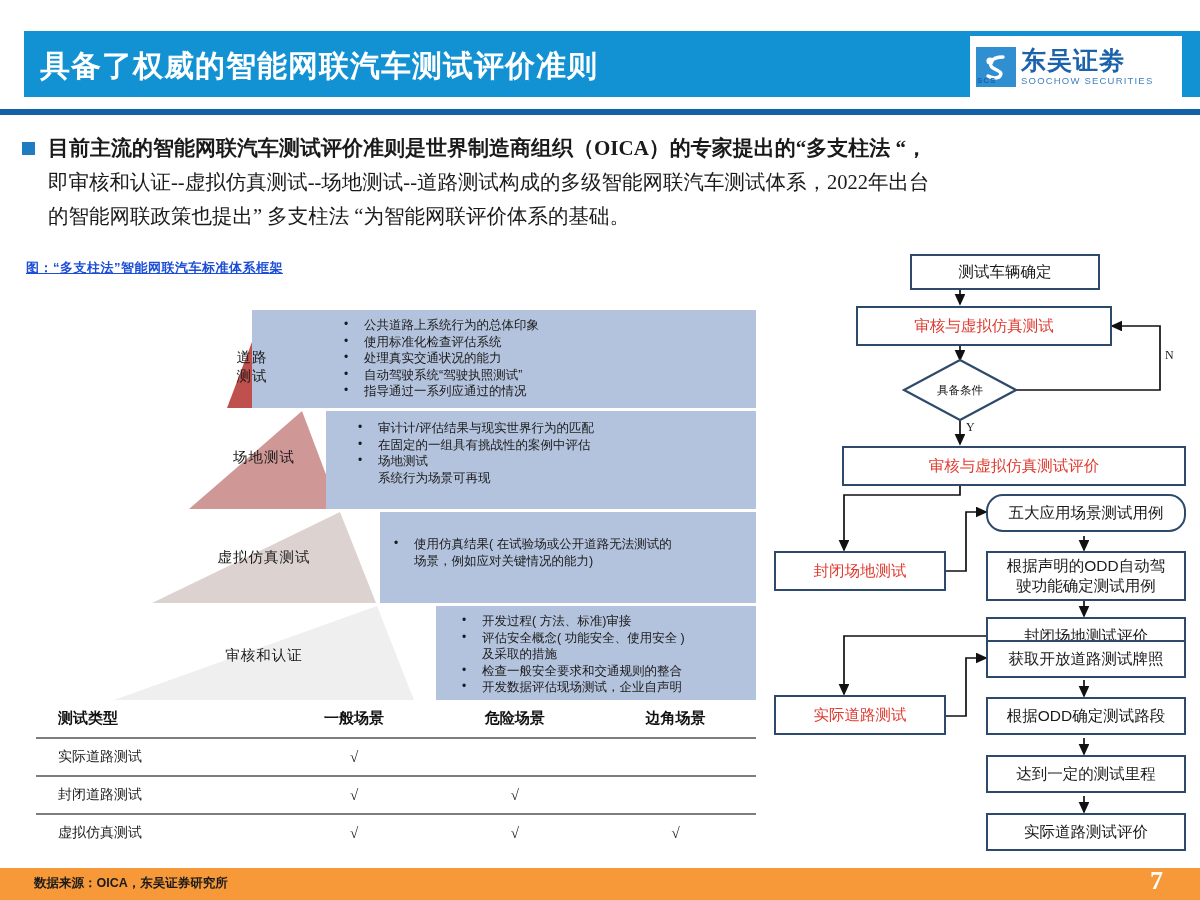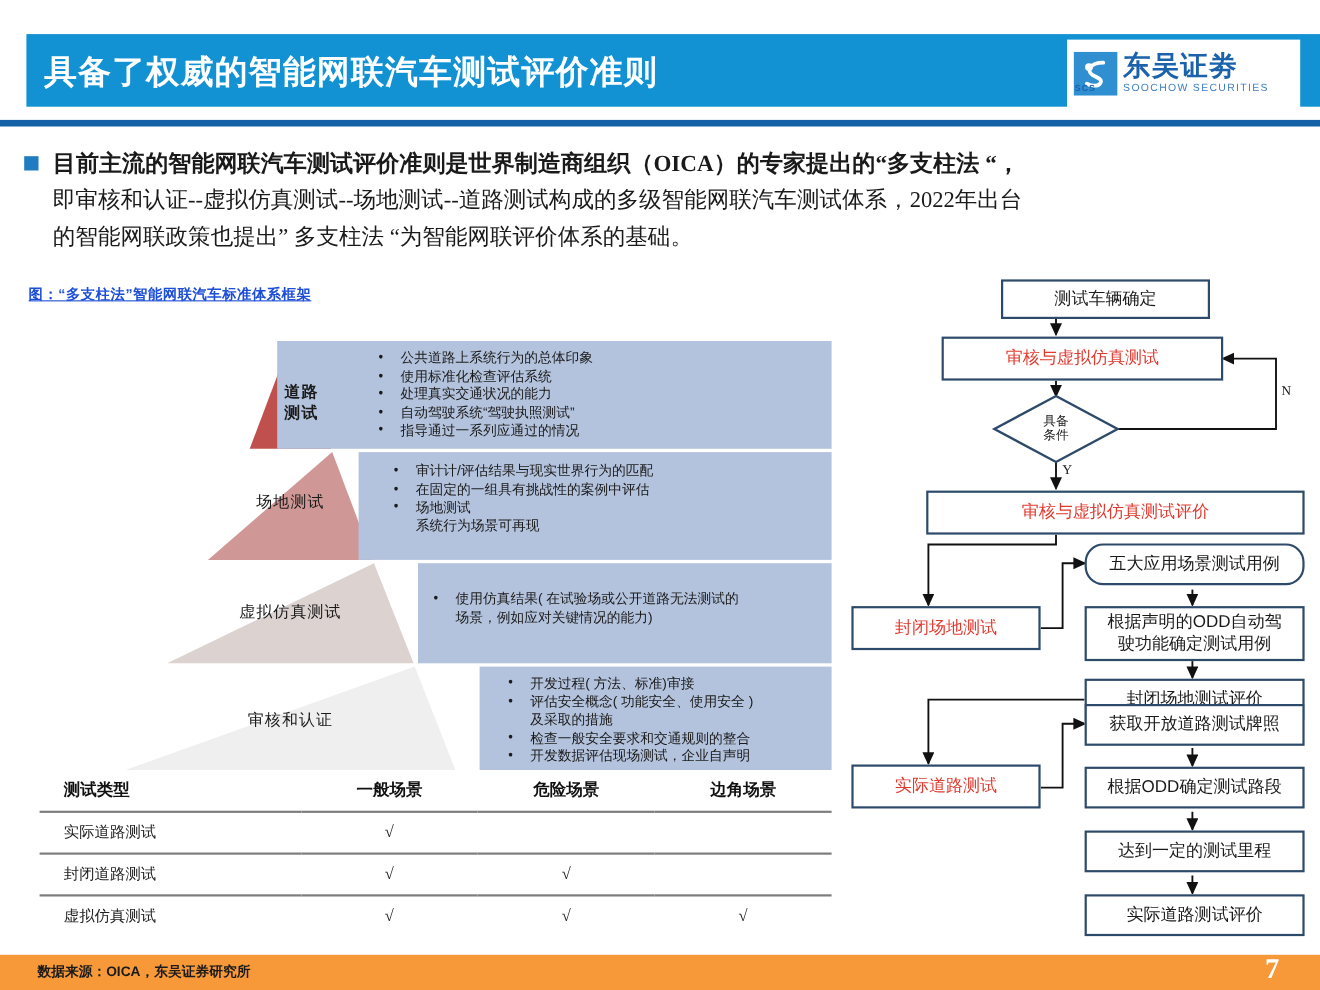--- a/index.html
+++ b/index.html
@@ -146,21 +146,21 @@
       <polygon points="304,202 340,293 116,293" fill="#dcd2d0"></polygon>
 
       <polygon points="341,296 378,390 78,390" fill="#efefef"></polygon>
     </svg>
 
     <div class="pan p1"></div>
     <div class="pan p2"></div>
     <div class="pan p3"></div>
     <div class="pan p4"></div>
 
-    <div class="pyr-label" style="left:188px;top:38px;width:100px;font-weight:bold;">
+    <div class="pyr-label" style="left:166px;top:38px;width:100px;">
       <div>道路</div>
       <div>测试</div>
     </div>
     <div class="pyr-label" style="left:158px;top:138px;width:140px;">场地测试</div>
     <div class="pyr-label" style="left:138px;top:238px;width:180px;">虚拟仿真测试</div>
     <div class="pyr-label" style="left:118px;top:336px;width:220px;">审核和认证</div>
 
     <div class="ptxt" style="left:302px;top:7px;width:410px;">
       <ul>
         <li class="dot">公共道路上系统行为的总体印象</li>
@@ -267,21 +267,21 @@
         <line x1="324" y1="548" x2="324" y2="564" marker-end="url(#ah)"></line>
       </g>
 
       <polygon points="200,112 256,142 200,172 144,142" fill="#ffffff" stroke="#2e4a6b" stroke-width="2.2"></polygon>
     </svg>
 
     <div class="node" style="left:150px;top:6px;width:190px;height:36px;">测试车辆确定</div>
 
     <div class="node red" style="left:96px;top:58px;width:256px;height:40px;">审核与虚拟仿真测试</div>
 
-    <div class="diamond" style="left:168px;top:126px;width:64px;height:32px;flex-direction:column;">
+    <div class="diamond" style="left:168px;top:126px;width:64px;height:32px;flex-direction:row;">
       <div>具备</div>
       <div>条件</div>
     </div>
 
     <div class="edge-lbl" style="left:405px;top:100px;">N</div>
     <div class="edge-lbl" style="left:206px;top:172px;">Y</div>
 
     <div class="node red" style="left:14px;top:303px;width:172px;height:40px;">封闭场地测试</div>
 
     <div class="node red" style="left:82px;top:198px;width:344px;height:40px;">审核与虚拟仿真测试评价</div>

